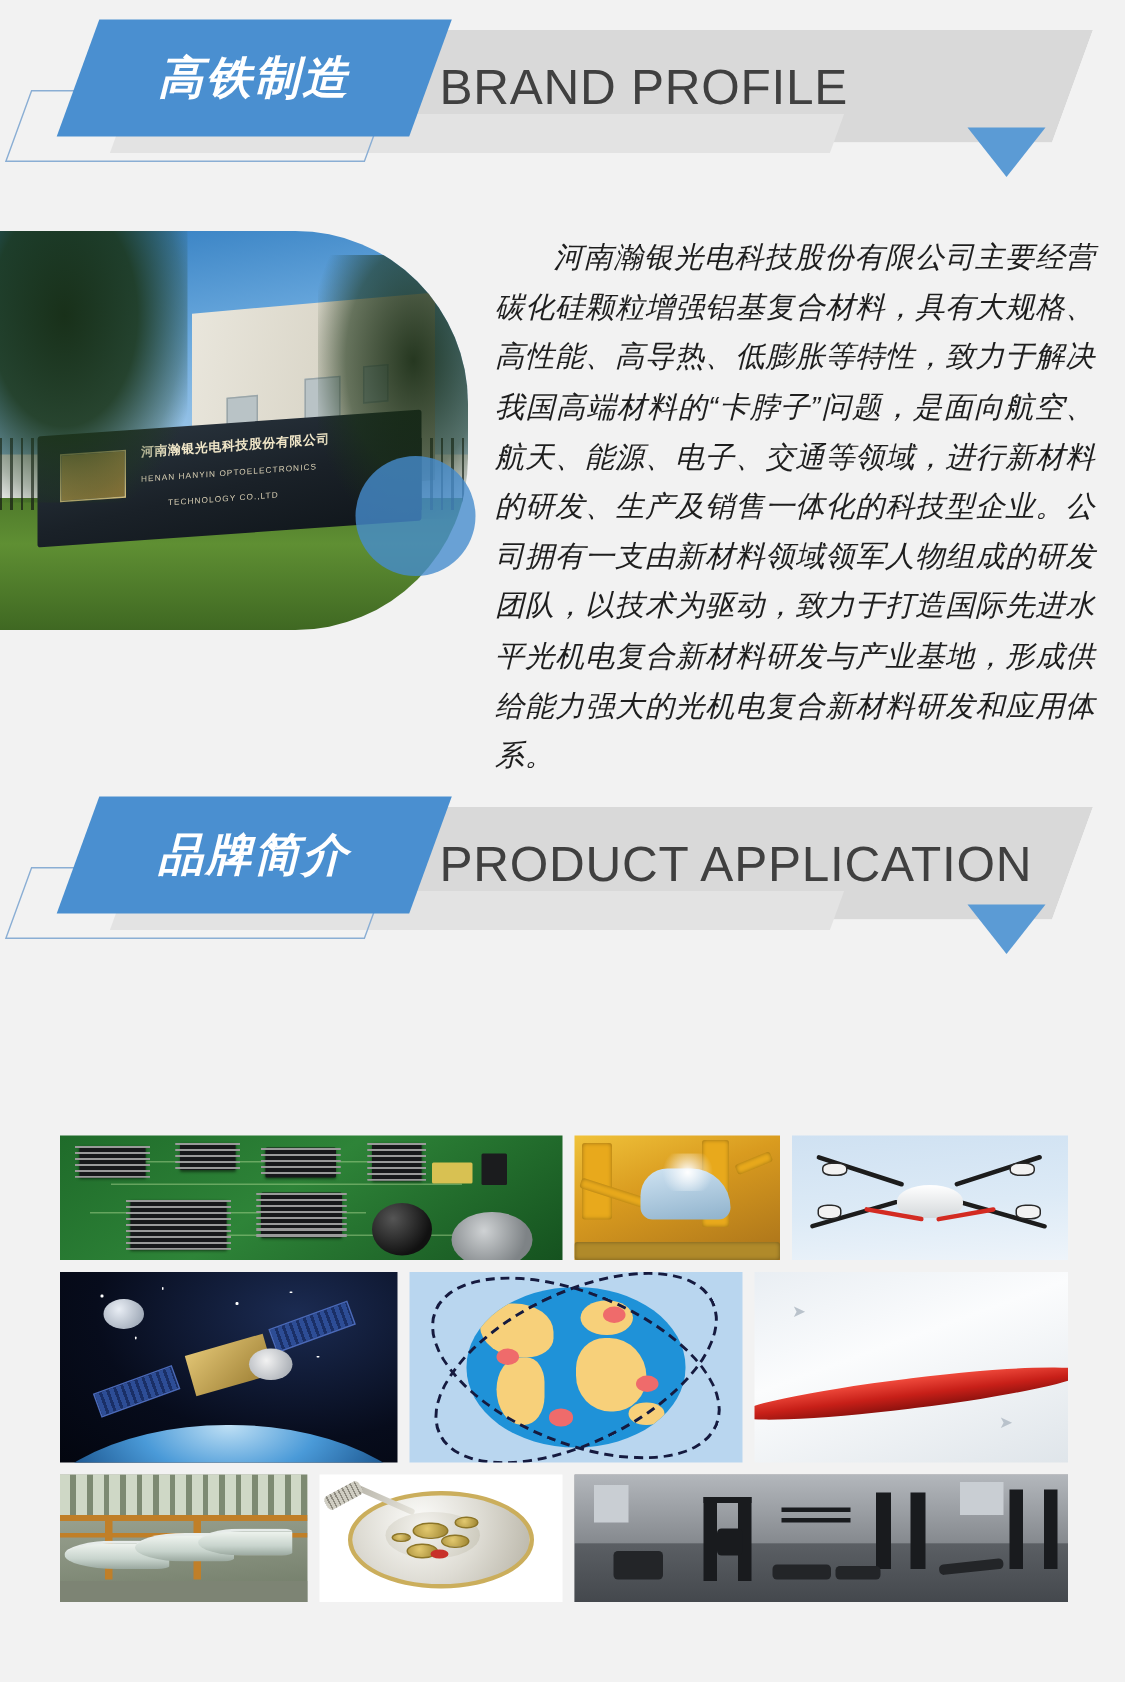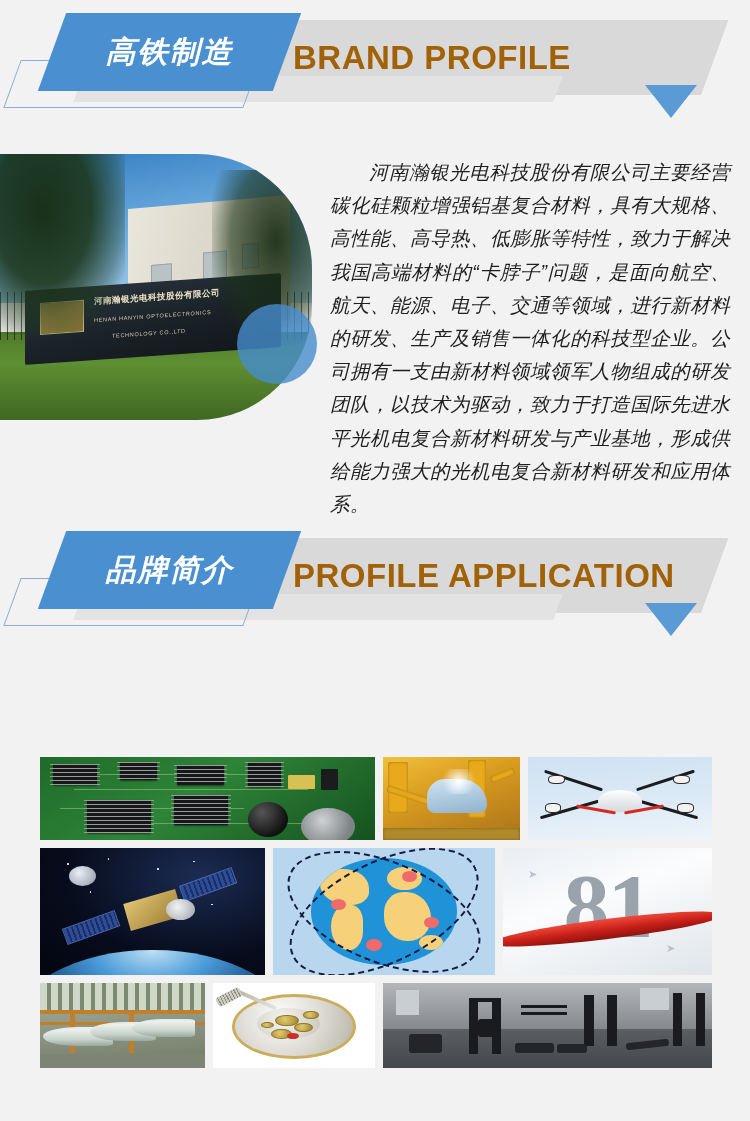--- a/index.html
+++ b/index.html
@@ -33,21 +33,21 @@
   }
   .banner .cn-title{
     position:absolute; left:52px; top:13px; width:235px; height:78px;
     display:flex; align-items:center; justify-content:center;
     color:#ffffff; font-size:30px; font-weight:bold; letter-spacing:2px;
     font-style:italic;
   }
   .banner .en-title{
     position:absolute; left:293px; top:25px; height:65px;
     display:flex; align-items:center;
-    color:#a16207; font-size:33px; font-weight:bold; letter-spacing:0.5px;
+    color:#404040; font-size:33px; font-weight:normal; letter-spacing:0.5px;
     white-space:nowrap;
   }
   .banner .tri{
     position:absolute; left:645px; top:85px;
     width:0; height:0; border-left:26px solid transparent;
     border-right:26px solid transparent; border-top:33px solid #5b9bd5;
   }
 
   
   .profile-body { position:relative; width:750px; height:400px; }
@@ -258,21 +258,21 @@
 
     <div class="profile-text">河南瀚银光电科技股份有限公司主要经营碳化硅颗粒增强铝基复合材料，具有大规格、高性能、高导热、低膨胀等特性，致力于解决我国高端材料的“卡脖子”问题，是面向航空、航天、能源、电子、交通等领域，进行新材料的研发、生产及销售一体化的科技型企业。公司拥有一支由新材料领域领军人物组成的研发团队，以技术为驱动，致力于打造国际先进水平光机电复合新材料研发与产业基地，形成供给能力强大的光机电复合新材料研发和应用体系。</div>
   </div>
 
   <div class="banner" style="position:absolute;left:0;top:518px;">
     <div class="gray-bar"></div>
     <div class="gray-shadow"></div>
     <div class="outline-para"></div>
     <div class="blue-para"></div>
     <div class="cn-title">品牌简介</div>
-    <div class="en-title">PROFILE APPLICATION</div>
+    <div class="en-title">PRODUCT APPLICATION</div>
     <div class="tri"></div>
   </div>
 
 
   <div class="grid">
 
     <div class="grow">
       <div class="cell pcb" style="width:335px;height:83px;">
         <div class="trace" style="left:4%;top:20%;width:60%;"></div>
         <div class="trace" style="left:10%;top:38%;width:70%;"></div>
@@ -344,21 +344,20 @@
         <div class="orbit" style="transform:rotate(-26deg);"></div>
         <div class="dot" style="left:58%;top:18%;"></div>
         <div class="dot" style="left:26%;top:40%;"></div>
         <div class="dot" style="left:68%;top:54%;"></div>
         <div class="dot" style="left:42%;top:72%;"></div>
       </div>
 
       <div class="cell eightone" style="width:209px;height:127px;">
         <div class="bird" style="left:12%;top:16%;">➤</div>
         <div class="bird" style="left:78%;top:74%;">➤</div>
-        <div class="num">81</div>
         <div class="ribbon"></div>
       </div>
     </div>
 
     <div class="grow">
       <div class="cell train" style="width:165px;height:85px;">
         <div class="hall"></div>
         <div class="beam" style="left:0;top:32%;width:100%;height:5%;"></div>
         <div class="beam" style="left:0;top:46%;width:100%;height:4%;"></div>
         <div class="beam" style="left:18%;top:32%;width:3%;height:50%;"></div>

